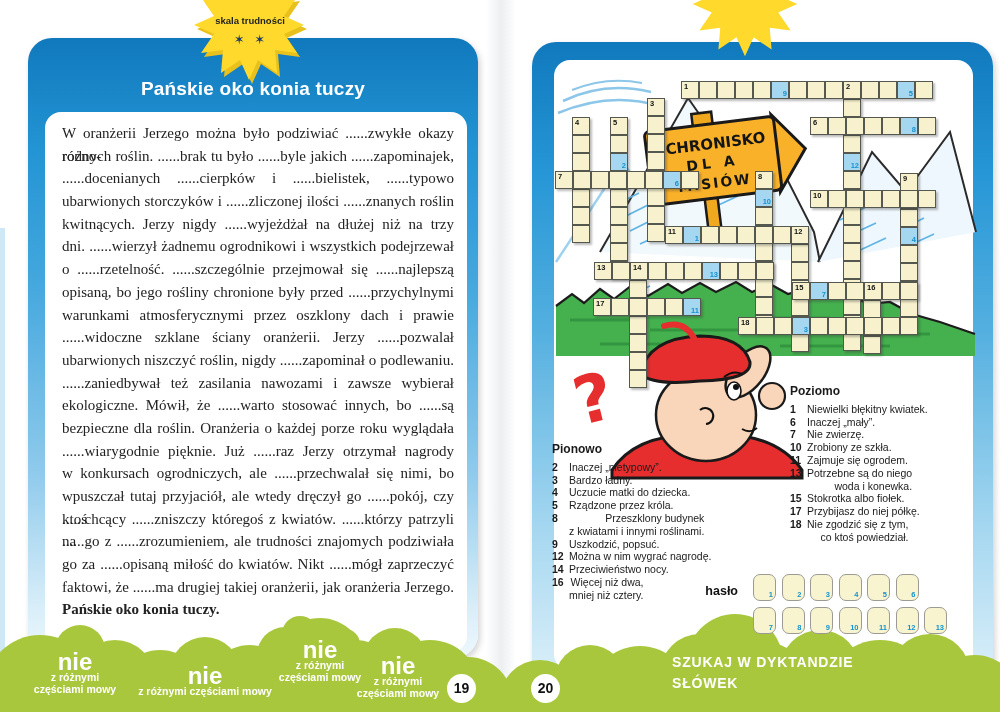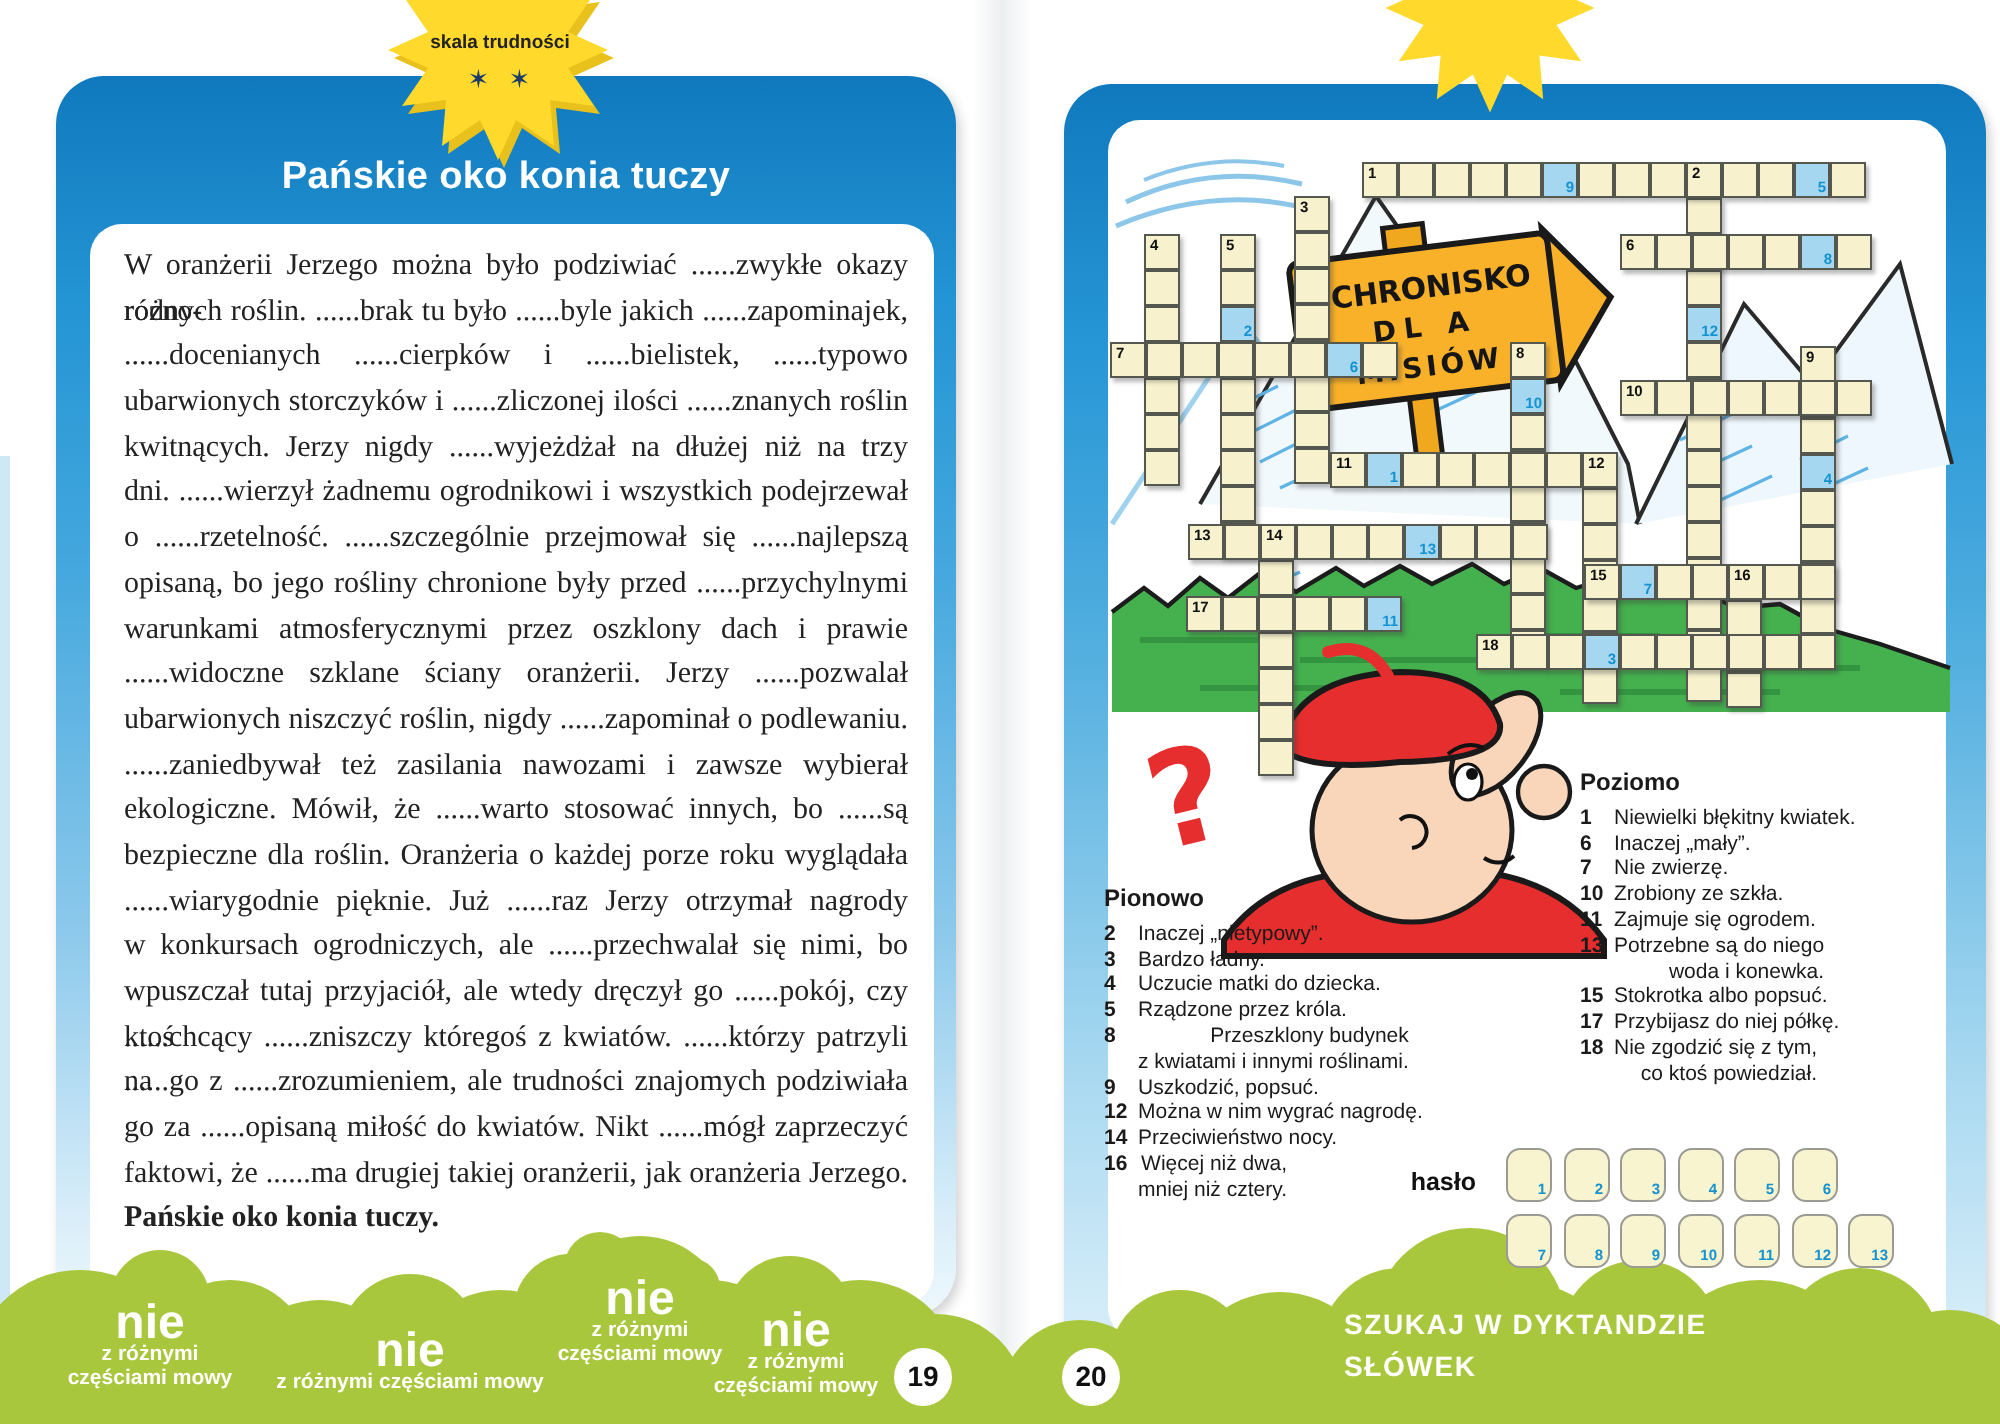--- a/index.html
+++ b/index.html
@@ -492,21 +492,21 @@
           <b>11</b>
           <span>Zajmuje się ogrodem.</span>
         </div>
         <div class="clue-row">
           <b>13</b>
           <span>Potrzebne są do niego
 woda i konewka.</span>
         </div>
         <div class="clue-row">
           <b>15</b>
-          <span>Stokrotka albo popsuć.</span>
+          <span>Stokrotka albo fiołek.</span>
         </div>
         <div class="clue-row">
           <b>17</b>
           <span>Przybijasz do niej półkę.</span>
         </div>
         <div class="clue-row">
           <b>18</b>
           <span>Nie zgodzić się z tym,
 co ktoś powiedział.</span>
         </div>

